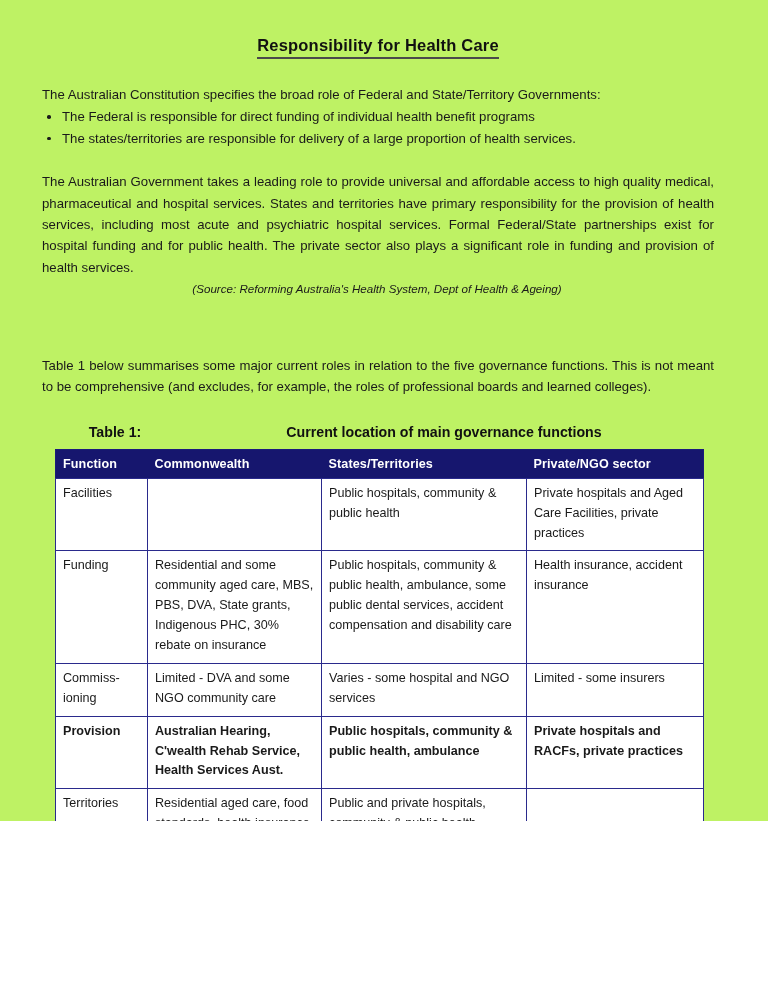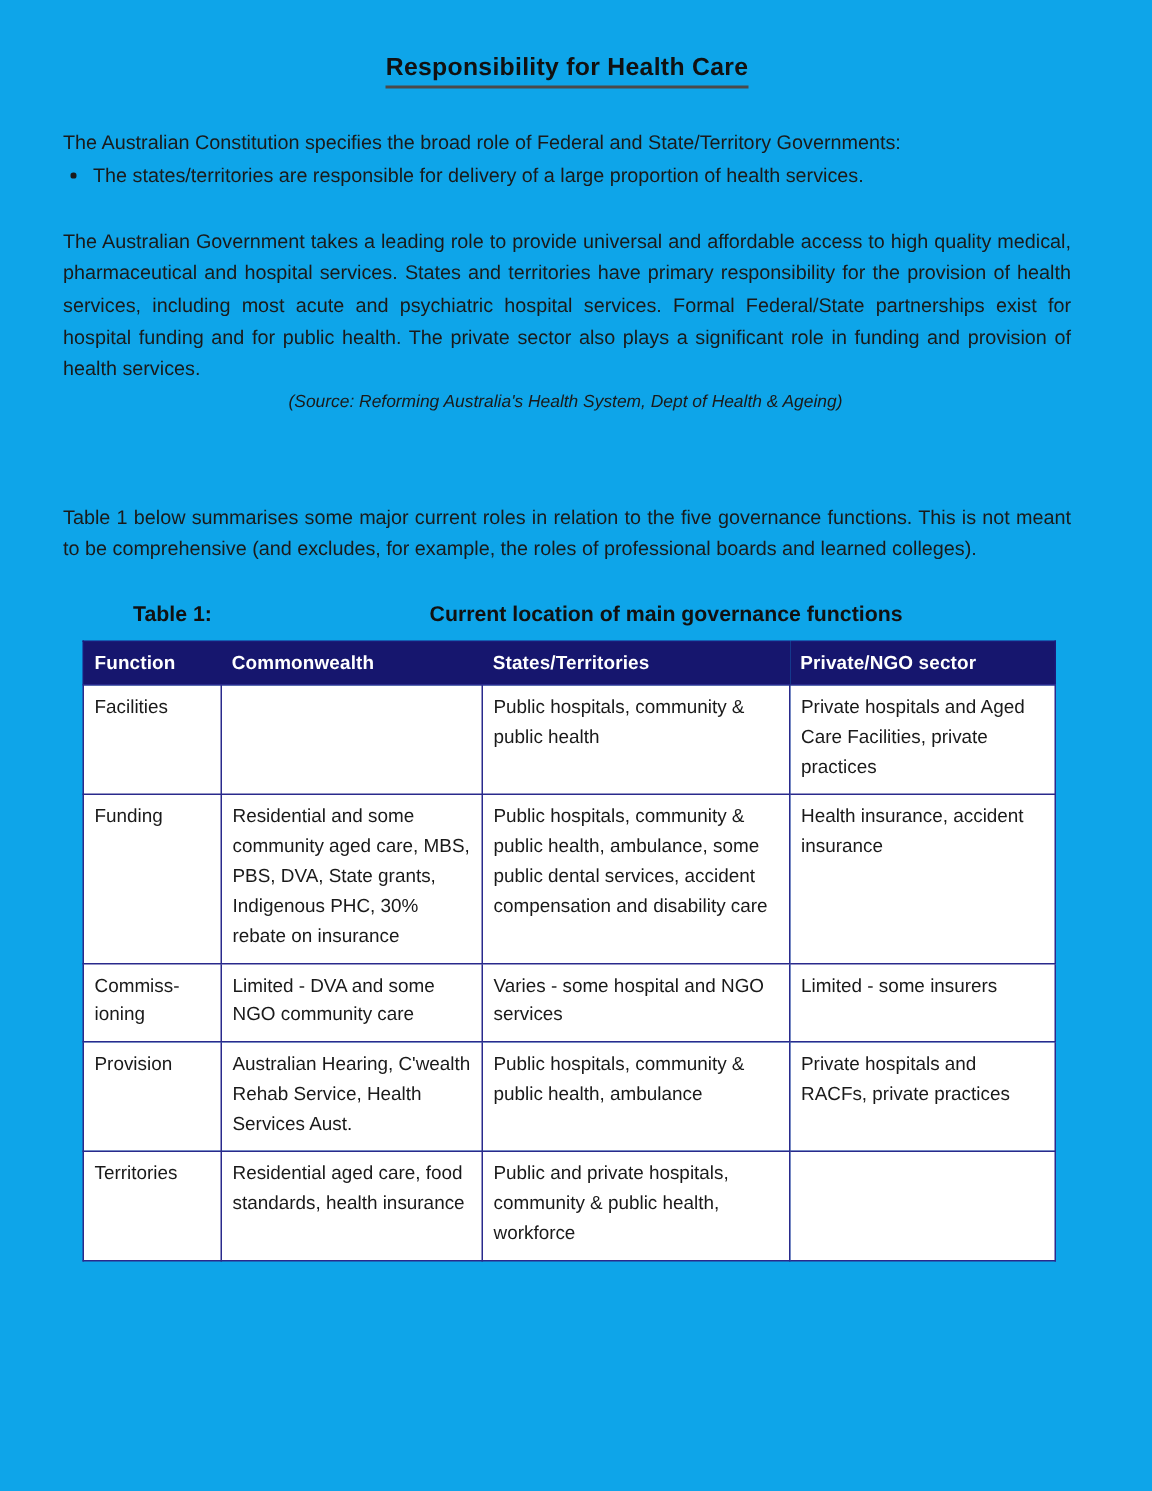--- a/index.html
+++ b/index.html
@@ -8,23 +8,23 @@
     padding: 0;
     background: #ffffff;
   }
   body {
     font-family: "Liberation Sans", sans-serif;
     color: #1a1a1a;
   }
   .page {
     position: relative;
     width: 768px;
-    height: 994px;
+    height: 821px;
     margin: 0 auto;
-    background: #0ea5e9;
+    background: #bef264;
     overflow: hidden;
     box-sizing: border-box;
   }
   .content {
     position: absolute;
     left: 42px;
     top: 0;
     width: 672px;
   }
 
@@ -152,34 +152,35 @@
     padding: 5px 6px 7px 7px;
     vertical-align: top;
     background: #ffffff;
   }
   table.gov-table tbody td.fn {
     white-space: pre-line;
   }
   table.gov-table tbody tr.r-ownership td    { height: 58px; }
   table.gov-table tbody tr.r-funding td      { height: 98px; }
   table.gov-table tbody tr.r-commissioning td{ height: 38px; }
-  table.gov-table tbody tr.r-provision td    { height: 58px; }
+  table.gov-table tbody tr.r-provision td    { height: 58px; font-weight: bold; }
   table.gov-table tbody tr.r-regulation td   { height: 58px; }
 </style>
 </head>
 <body>
 
 <div class="page">
   <div class="content">
 
     <h1 class="doc-title"><span class="ul">Responsibility for Health Care</span></h1>
 
     <p class="para lead">The Australian Constitution specifies the broad role of Federal and State/Territory Governments:</p>
 
     <ul class="bullets">
+      <li>The Federal is responsible for direct funding of individual health benefit programs</li>
       <li>The states/territories are responsible for delivery of a large proportion of health services.</li>
     </ul>
 
     <p class="para justify body-block">The Australian Government takes a leading role to provide universal and affordable access to high quality medical, pharmaceutical and hospital services. States and territories have primary responsibility for the provision of health services, including most acute and psychiatric hospital services. Formal Federal/State partnerships exist for hospital funding and for public health. The private sector also plays a significant role in funding and provision of health services.</p>
 
     <p class="source">(Source: Reforming Australia's Health System, Dept of Health &amp; Ageing)</p>
 
     <p class="para justify table-intro">Table 1 below summarises some major current roles in relation to the five governance functions. This is not meant to be comprehensive (and excludes, for example, the roles of professional boards and learned colleges).</p>
 
     <div class="table-caption">

